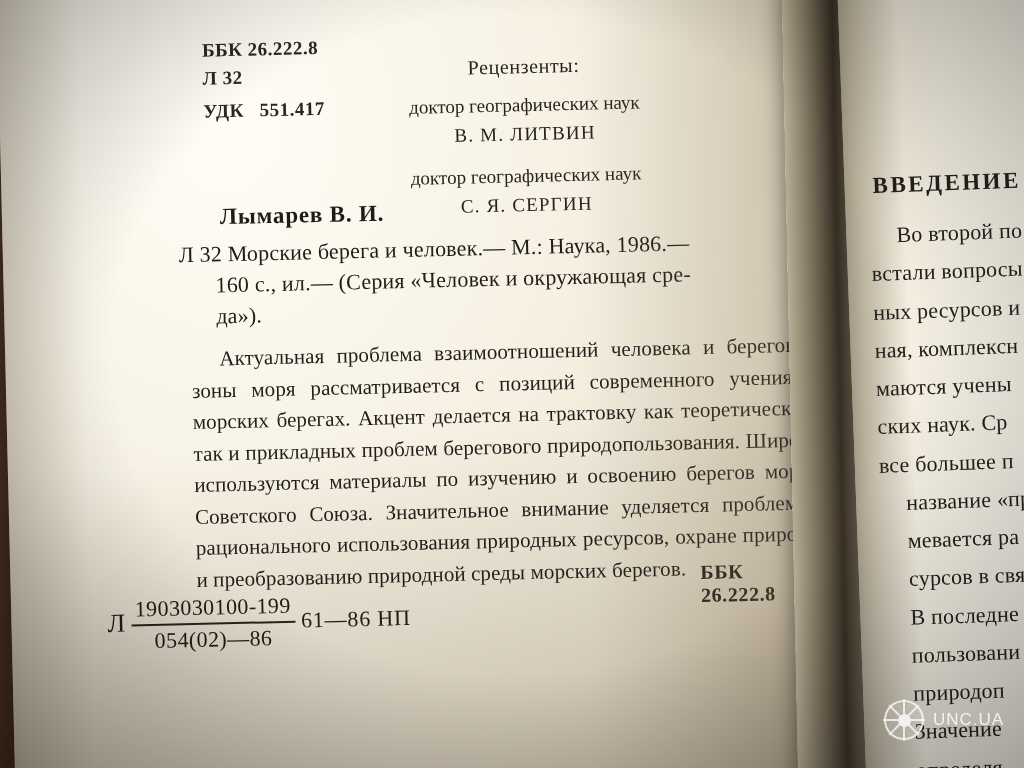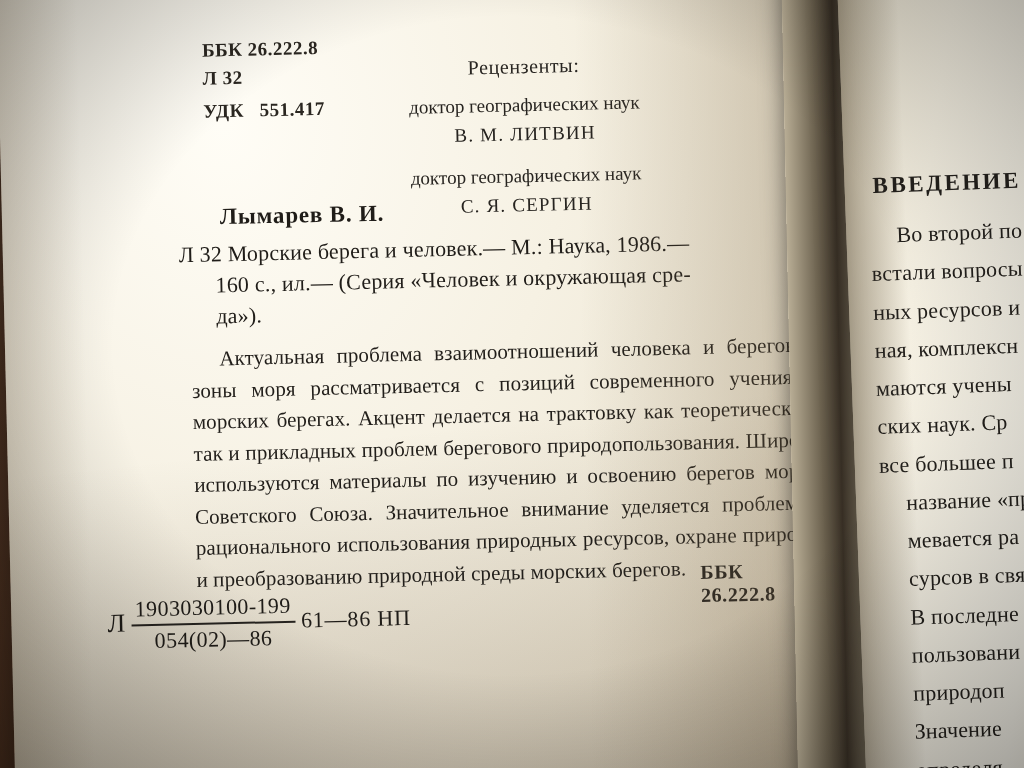--- a/index.html
+++ b/index.html
@@ -321,14 +321,27 @@
         <span class="rl ind">природоп</span>
         <span class="rl ind">Значение</span>
         <span class="rl ind">определя</span>
 
       </div>
     </div>
   </div>
 
   <div class="vignette"></div>
 
+  <div class="watermark">
+    <div class="wm-sun">
+      <span class="wm-ray" style="transform: rotate(0deg) translateY(-21px);"></span>
+      <span class="wm-ray" style="transform: rotate(45deg) translateY(-21px);"></span>
+      <span class="wm-ray" style="transform: rotate(90deg) translateY(-21px);"></span>
+      <span class="wm-ray" style="transform: rotate(135deg) translateY(-21px);"></span>
+      <span class="wm-ray" style="transform: rotate(180deg) translateY(-21px);"></span>
+      <span class="wm-ray" style="transform: rotate(225deg) translateY(-21px);"></span>
+      <span class="wm-ray" style="transform: rotate(270deg) translateY(-21px);"></span>
+      <span class="wm-ray" style="transform: rotate(315deg) translateY(-21px);"></span>
+    </div>
+    <div class="wm-text">UNC.UA</div>
+  </div>
 
 </div>
 
 </body></html>

